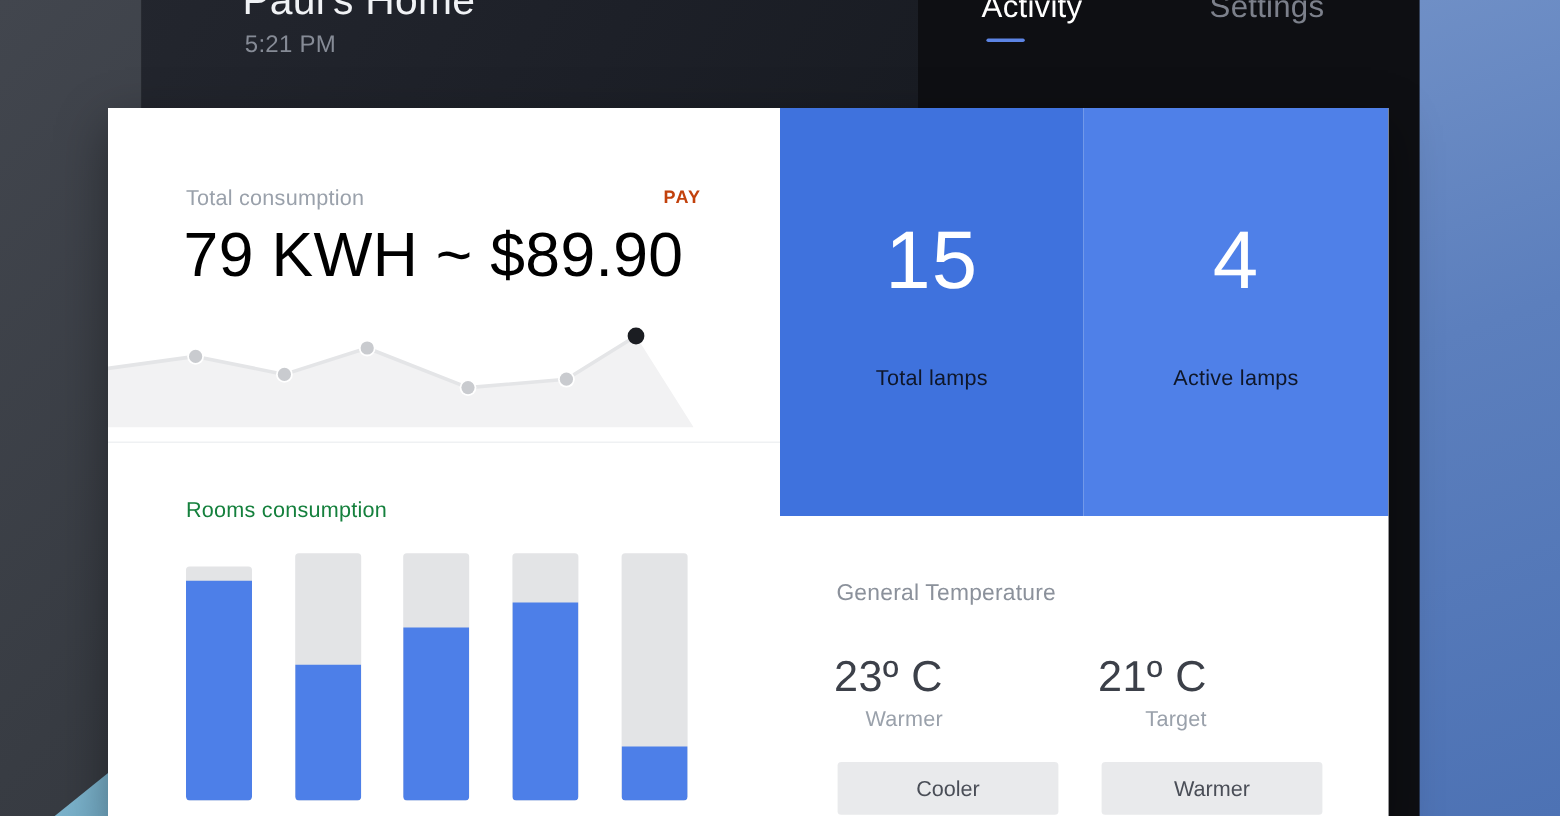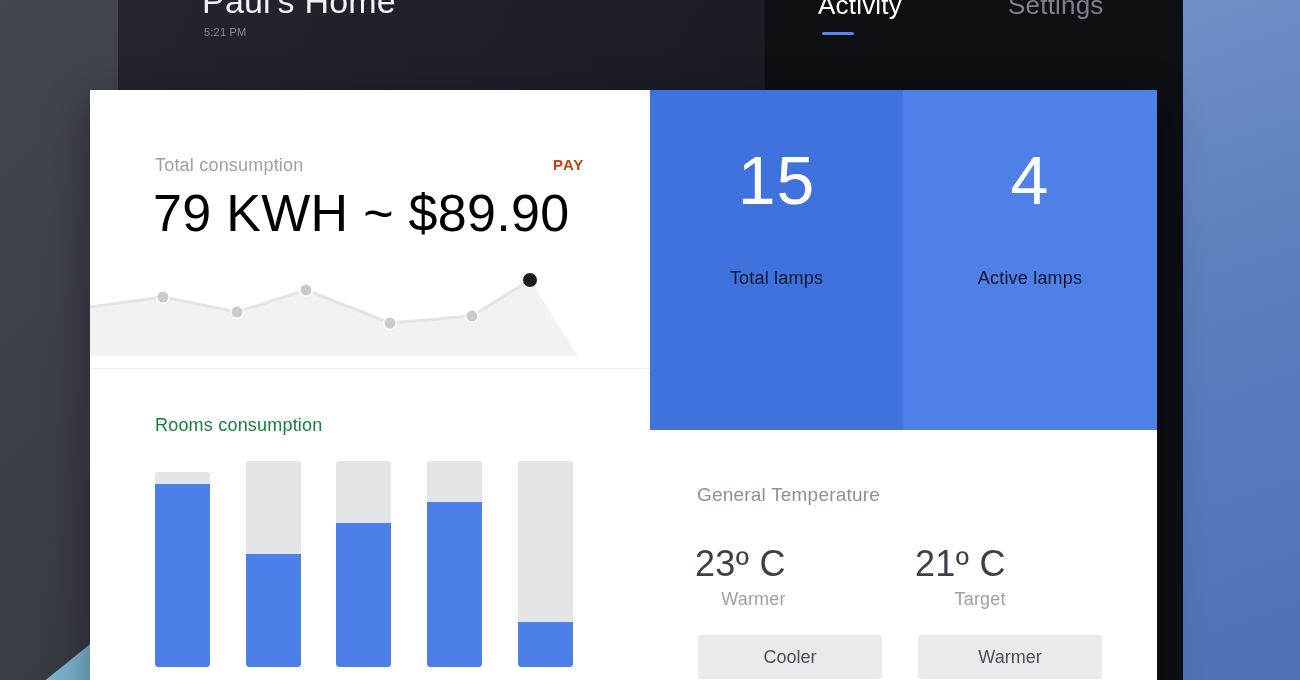--- a/index.html
+++ b/index.html
@@ -35,21 +35,21 @@
     position:absolute; left:0; top:0; width:647px; height:130px;
     background:linear-gradient(120deg,#23262e 0%,#1d2028 60%,#191c23 100%);
   }
   .home-title {
     position:absolute; left:84px; top:22px;
     font-size:34px; font-weight:400; color:#f0f2f5; letter-spacing:.2px;
     white-space:nowrap;
   }
   .home-time {
     position:absolute; left:86px; top:66px;
-    font-size:11px; color:#868b96; letter-spacing:.2px;
+    font-size:20px; color:#868b96; letter-spacing:.2px;
   }
   #tabs {
     position:absolute; left:660px; top:0; width:405px; height:130px;
   }
   .tab {
     position:absolute; top:30px;
     font-size:26px; letter-spacing:.2px; background:none; border:0;
     font-family:"Liberation Sans", sans-serif; cursor:pointer;
   }
   .tab.active { left:40px; color:#ffffff; }
@@ -124,21 +124,21 @@
     position:absolute; left:0; top:0; width:507px; height:340px;
   }
   .lamp-tile {
     position:absolute; top:0; height:340px;
     display:flex; flex-direction:column; align-items:center;
     cursor:pointer;
   }
   .lamp-tile.total   { left:0px;   width:253px; background:#3f72dd; }
   .lamp-tile.active  { left:253px; width:254px; background:#4f80e8; }
   .lamp-count {
-    margin-top:56px; font-size:68px; font-weight:300; color:#ffffff;
+    margin-top:93px; font-size:68px; font-weight:300; color:#ffffff;
     line-height:1; letter-spacing:1px;
   }
   .lamp-caption {
     margin-top:54px; font-size:18px; color:#0f172a; letter-spacing:.2px;
   }
 
   #temperature-panel {
     position:absolute; left:0; top:340px; width:507px; height:260px;
     background:#ffffff;
   }

